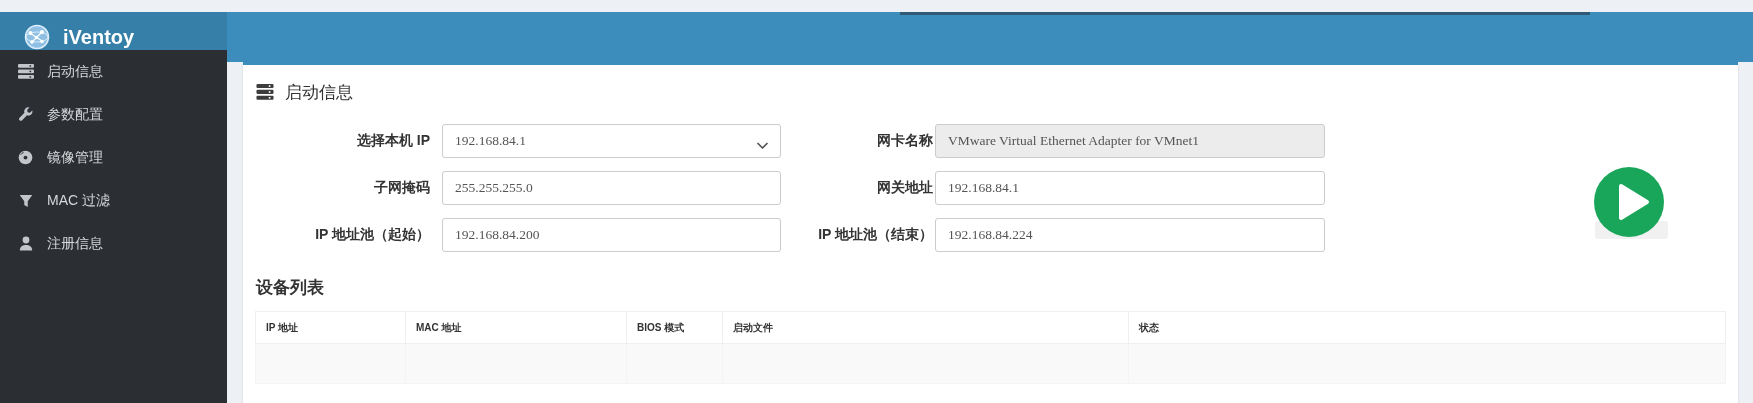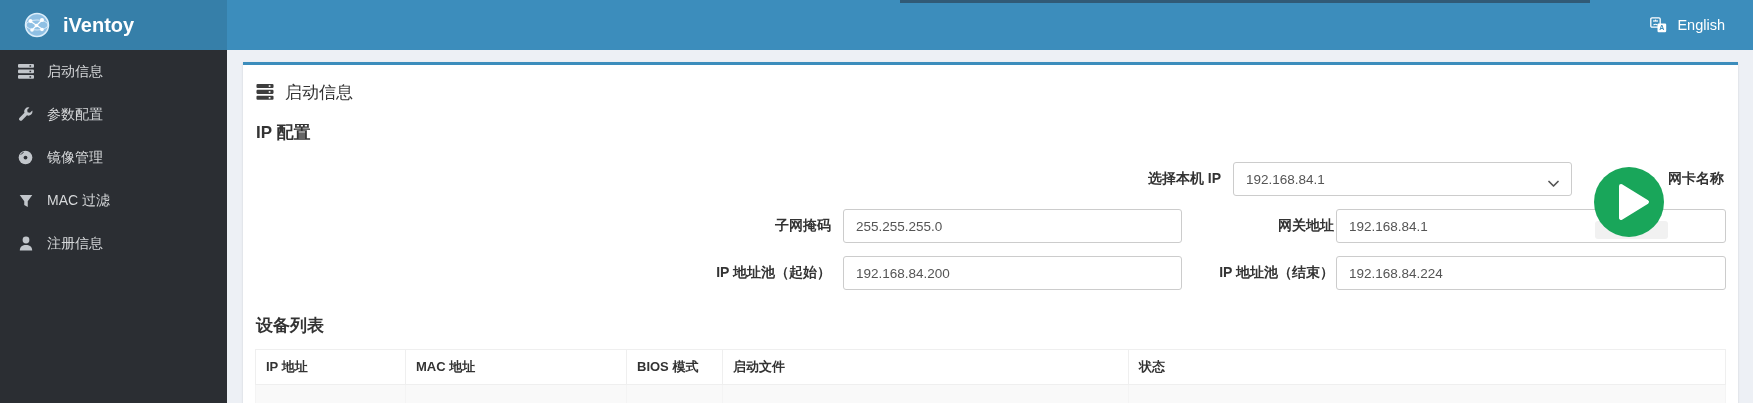--- a/index.html
+++ b/index.html
@@ -2,21 +2,21 @@
 <html><head>
 <meta charset="utf-8">
 <style>
   * { box-sizing: border-box; margin: 0; padding: 0; }
   html,body { background:#edf0f5; }
   .app {
     position: relative; width: 1753px; height: 403px; overflow: hidden;
     font-family: "Liberation Sans", "DejaVu Sans", sans-serif; background:#edf0f5;
   }
   
-  .topbar { position:absolute; top:0; left:0; width:100%; height:50px; display:flex; }
+  .topbar { position:absolute; top:12px; left:0; width:100%; height:50px; display:flex; }
   .brand {
     width:227px; height:50px; background:#367fa9; color:#fff;
     display:flex; align-items:center; gap:13px; padding-left:24px;
     font-size:20px; font-weight:bold;
   }
   .navbar { flex:1; height:50px; background:#3c8dbc; position:relative;
     display:flex; align-items:center; justify-content:flex-end; }
   .navbar-top-strip { position:absolute; top:0; left:673px; width:690px; height:3px;
     background:rgba(40,50,60,0.55); }
   .nav-lang {
@@ -33,41 +33,41 @@
   .content { position:absolute; top:50px; left:227px; width:1526px; height:353px;
     padding:12px 15px 0 16px; }
   .card { background:#fff; border-top:3px solid #3c8dbc; min-height:380px;
     box-shadow:0 1px 2px rgba(0,0,0,0.12); padding:10px 12px; }
   .card-title { display:flex; align-items:center; gap:11px; padding:4px 0 0 1px;
     font-size:17px; color:#333; height:30px; }
   .section-title { font-size:17px; color:#333; margin:18px 0 0 1px; height:20px; line-height:20px; }
   .section-title.devices { margin-top:26px; }
   
   .form { margin-top:19px; }
-  .form-row { display:flex; align-items:center; margin-bottom:13px; height:34px;justify-content:flex-end; }
+  .form-row { display:flex; align-items:center; margin-bottom:13px; height:34px; }
   .lbl { font-size:14px; font-weight:bold; color:#333; text-align:right; }
   .lbl-a { width:187px; padding-right:12px; }
   .lbl-b { width:154px; padding-right:2px; }
   .ctl { height:34px; border:1px solid #ccc; border-radius:3px; background:#fff;
-    font-size:13.5px; color:#555; padding:0 12px; font-family:Liberation Sans, sans-serif; }
+    font-size:13.5px; color:#555; padding:0 12px; font-family:Liberation Serif, serif; }
   .ctl-a { width:339px; }
   .ctl-b { width:390px; }
   .ctl[readonly] { background:#ececec; }
   .fake-select { position:relative; display:flex; align-items:center; cursor:pointer; }
   .fake-select .chev { position:absolute; right:12px; top:13px; }
   
   .start-button { position:absolute; left:1593px; top:166px; width:76px; height:74px;
     background:transparent; border:none; cursor:pointer; padding:0; }
   .start-base { position:absolute; left:2px; top:55px; width:73px; height:18px;
     background:#f1f1f1; border-radius:3px; }
   .start-circle { position:absolute; left:0; top:0; }
   
   .device-table { width:1471px; border-collapse:collapse; table-layout:fixed; margin-top:13px; }
   .device-table th { border:1px solid #efefef; padding:8px 10px; text-align:left;
-    font-size:13px; font-weight:bold; color:#333; height:32px; }
+    font-size:10px; font-weight:bold; color:#333; height:32px; }
   .device-table td.empty-cell { height:40px; background:#f9f9f9; border:1px solid #f4f4f4; }
 </style>
 </head>
 <body>
 
 <div class="app">
 
   <div class="topbar">
     <div class="brand">
       <span style="display:flex;">
@@ -80,33 +80,20 @@
           <circle cx="18" cy="8" r="2" fill="#ffffff"></circle>
           <circle cx="12.5" cy="13.5" r="1.8" fill="#ffffff"></circle>
           <circle cx="8" cy="18" r="1.8" fill="#ffffff"></circle>
           <circle cx="18" cy="17.5" r="1.8" fill="#ffffff"></circle>
         </svg>
       </span>
       <span>iVentoy</span>
     </div>
     <div class="navbar">
       <div class="navbar-top-strip"></div>
-      <button class="nav-lang">
-        <span style="display:flex;">
-          <svg width="17" height="16" viewBox="0 0 17 16">
-            <rect x="0.8" y="0.8" width="9.4" height="9.4" rx="1.2" fill="none" stroke="#ffffff" stroke-width="1.3"></rect>
-            <line x1="3" y1="4" x2="8" y2="4" stroke="#ffffff" stroke-width="1.2"></line>
-            <line x1="5.5" y1="2.6" x2="5.5" y2="4" stroke="#ffffff" stroke-width="1.2"></line>
-            <path d="M3.5 8 Q5.5 6.5 7.5 8" fill="none" stroke="#ffffff" stroke-width="1.2"></path>
-            <rect x="7.5" y="6.5" width="8.7" height="8.7" rx="1.2" fill="#ffffff"></rect>
-            <text x="11.8" y="13.4" font-size="7" font-family="Liberation Sans, sans-serif" fill="#3c8dbc" text-anchor="middle" font-weight="bold">A</text>
-          </svg>
-        </span>
-        <span>English</span>
-      </button>
     </div>
   </div>
 
   <nav class="sidebar">
     <div class="side-item">
       <span class="ico">
         <svg width="16" height="15" viewBox="0 0 16 15" fill="#c2c6cb">
           <rect x="0" y="0" width="16" height="3.8" rx="1"></rect>
           <rect x="0" y="5.5" width="16" height="3.8" rx="1"></rect>
           <rect x="0" y="11" width="16" height="3.8" rx="1"></rect>
@@ -164,34 +151,34 @@
             <rect x="0" y="5.5" width="16" height="3.8" rx="1"></rect>
             <rect x="0" y="11" width="16" height="3.8" rx="1"></rect>
             <rect x="11.5" y="1.2" width="1.6" height="1.5" fill="#ffffff"></rect>
             <rect x="11.5" y="6.7" width="1.6" height="1.5" fill="#ffffff"></rect>
             <rect x="11.5" y="12.2" width="1.6" height="1.5" fill="#ffffff"></rect>
           </svg>
         </span>
         <span>启动信息</span>
       </div>
 
-      <h2 class="section-title">IP 配置</h2>
 
       <div class="form">
         <div class="form-row">
           <label class="lbl lbl-a">选择本机 IP</label>
           <div class="ctl ctl-a fake-select">
             <span>192.168.84.1</span>
             <span class="chev">
               <svg width="11" height="8" viewBox="0 0 11 8">
                   <path d="M1 1.5l4.5 4.5L10 1.5" fill="none" stroke="#555" stroke-width="1.7" stroke-linecap="round" stroke-linejoin="round"></path>
                 </svg>
             </span>
           </div>
           <label class="lbl lbl-b">网卡名称</label>
+          <input class="ctl ctl-b" readonly="" value="VMware Virtual Ethernet Adapter for VMnet1" style="">
         </div>
 
         <div class="form-row">
           <label class="lbl lbl-a">子网掩码</label>
           <input class="ctl ctl-a" value="255.255.255.0" style="">
           <label class="lbl lbl-b">网关地址</label>
           <input class="ctl ctl-b" value="192.168.84.1" style="">
         </div>
 
         <div class="form-row">

